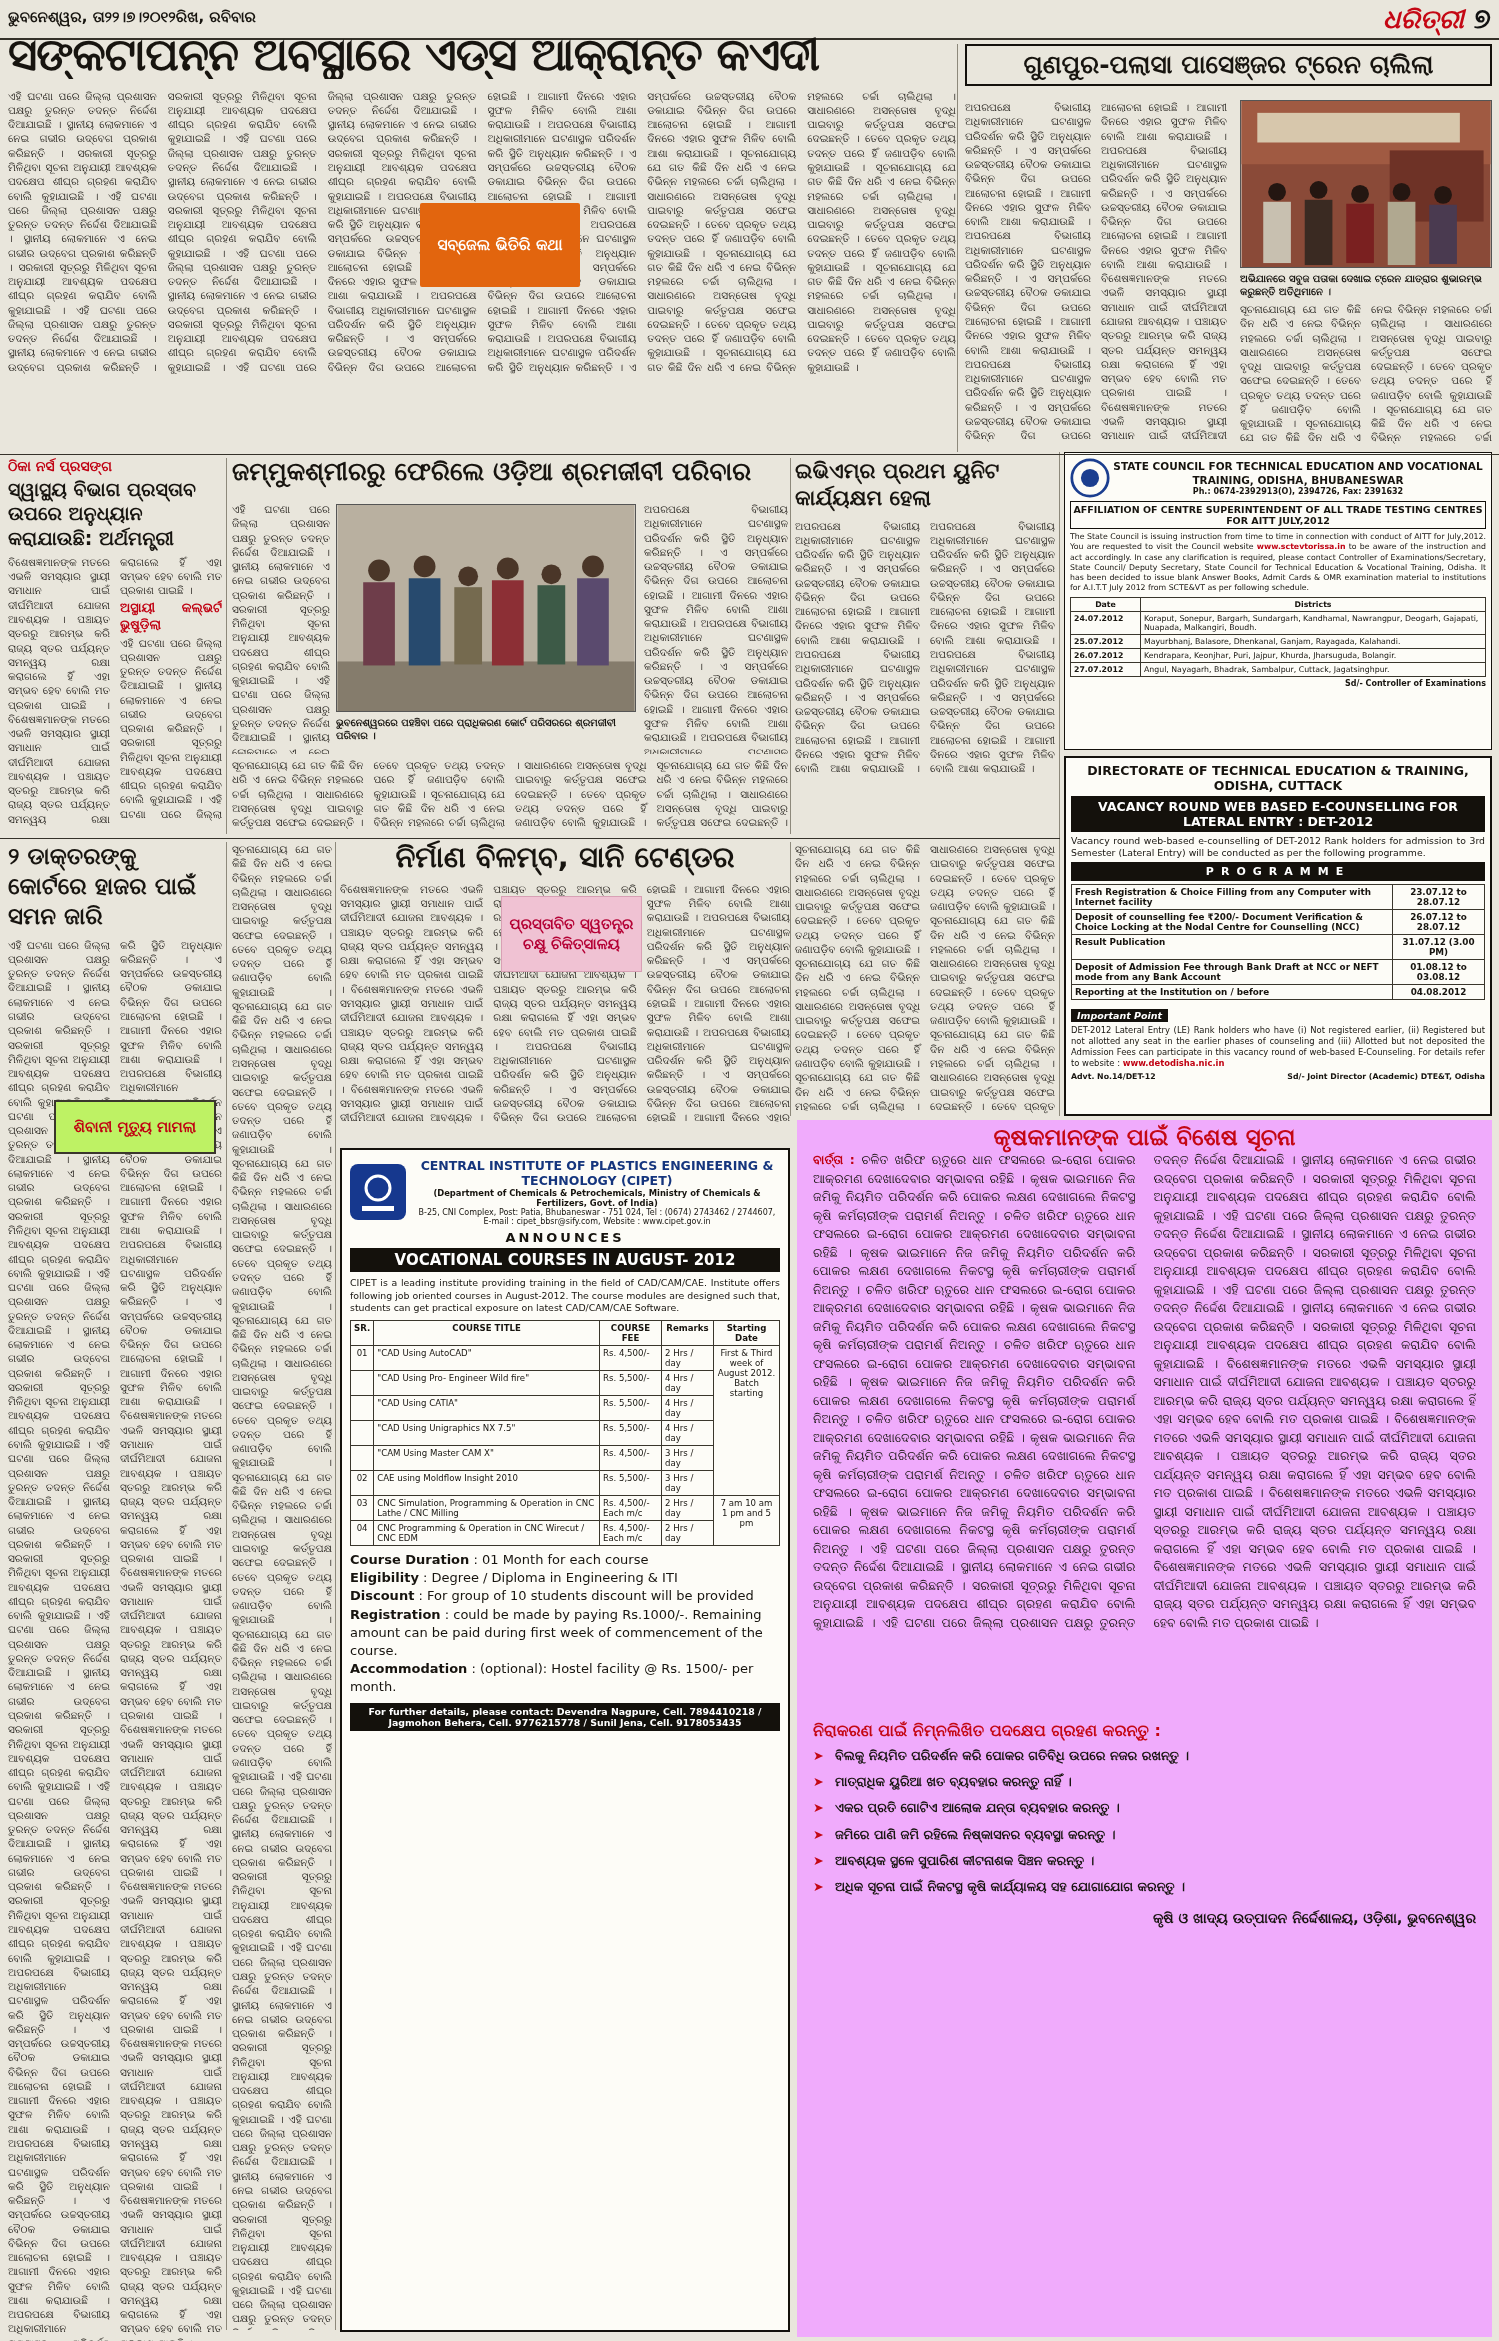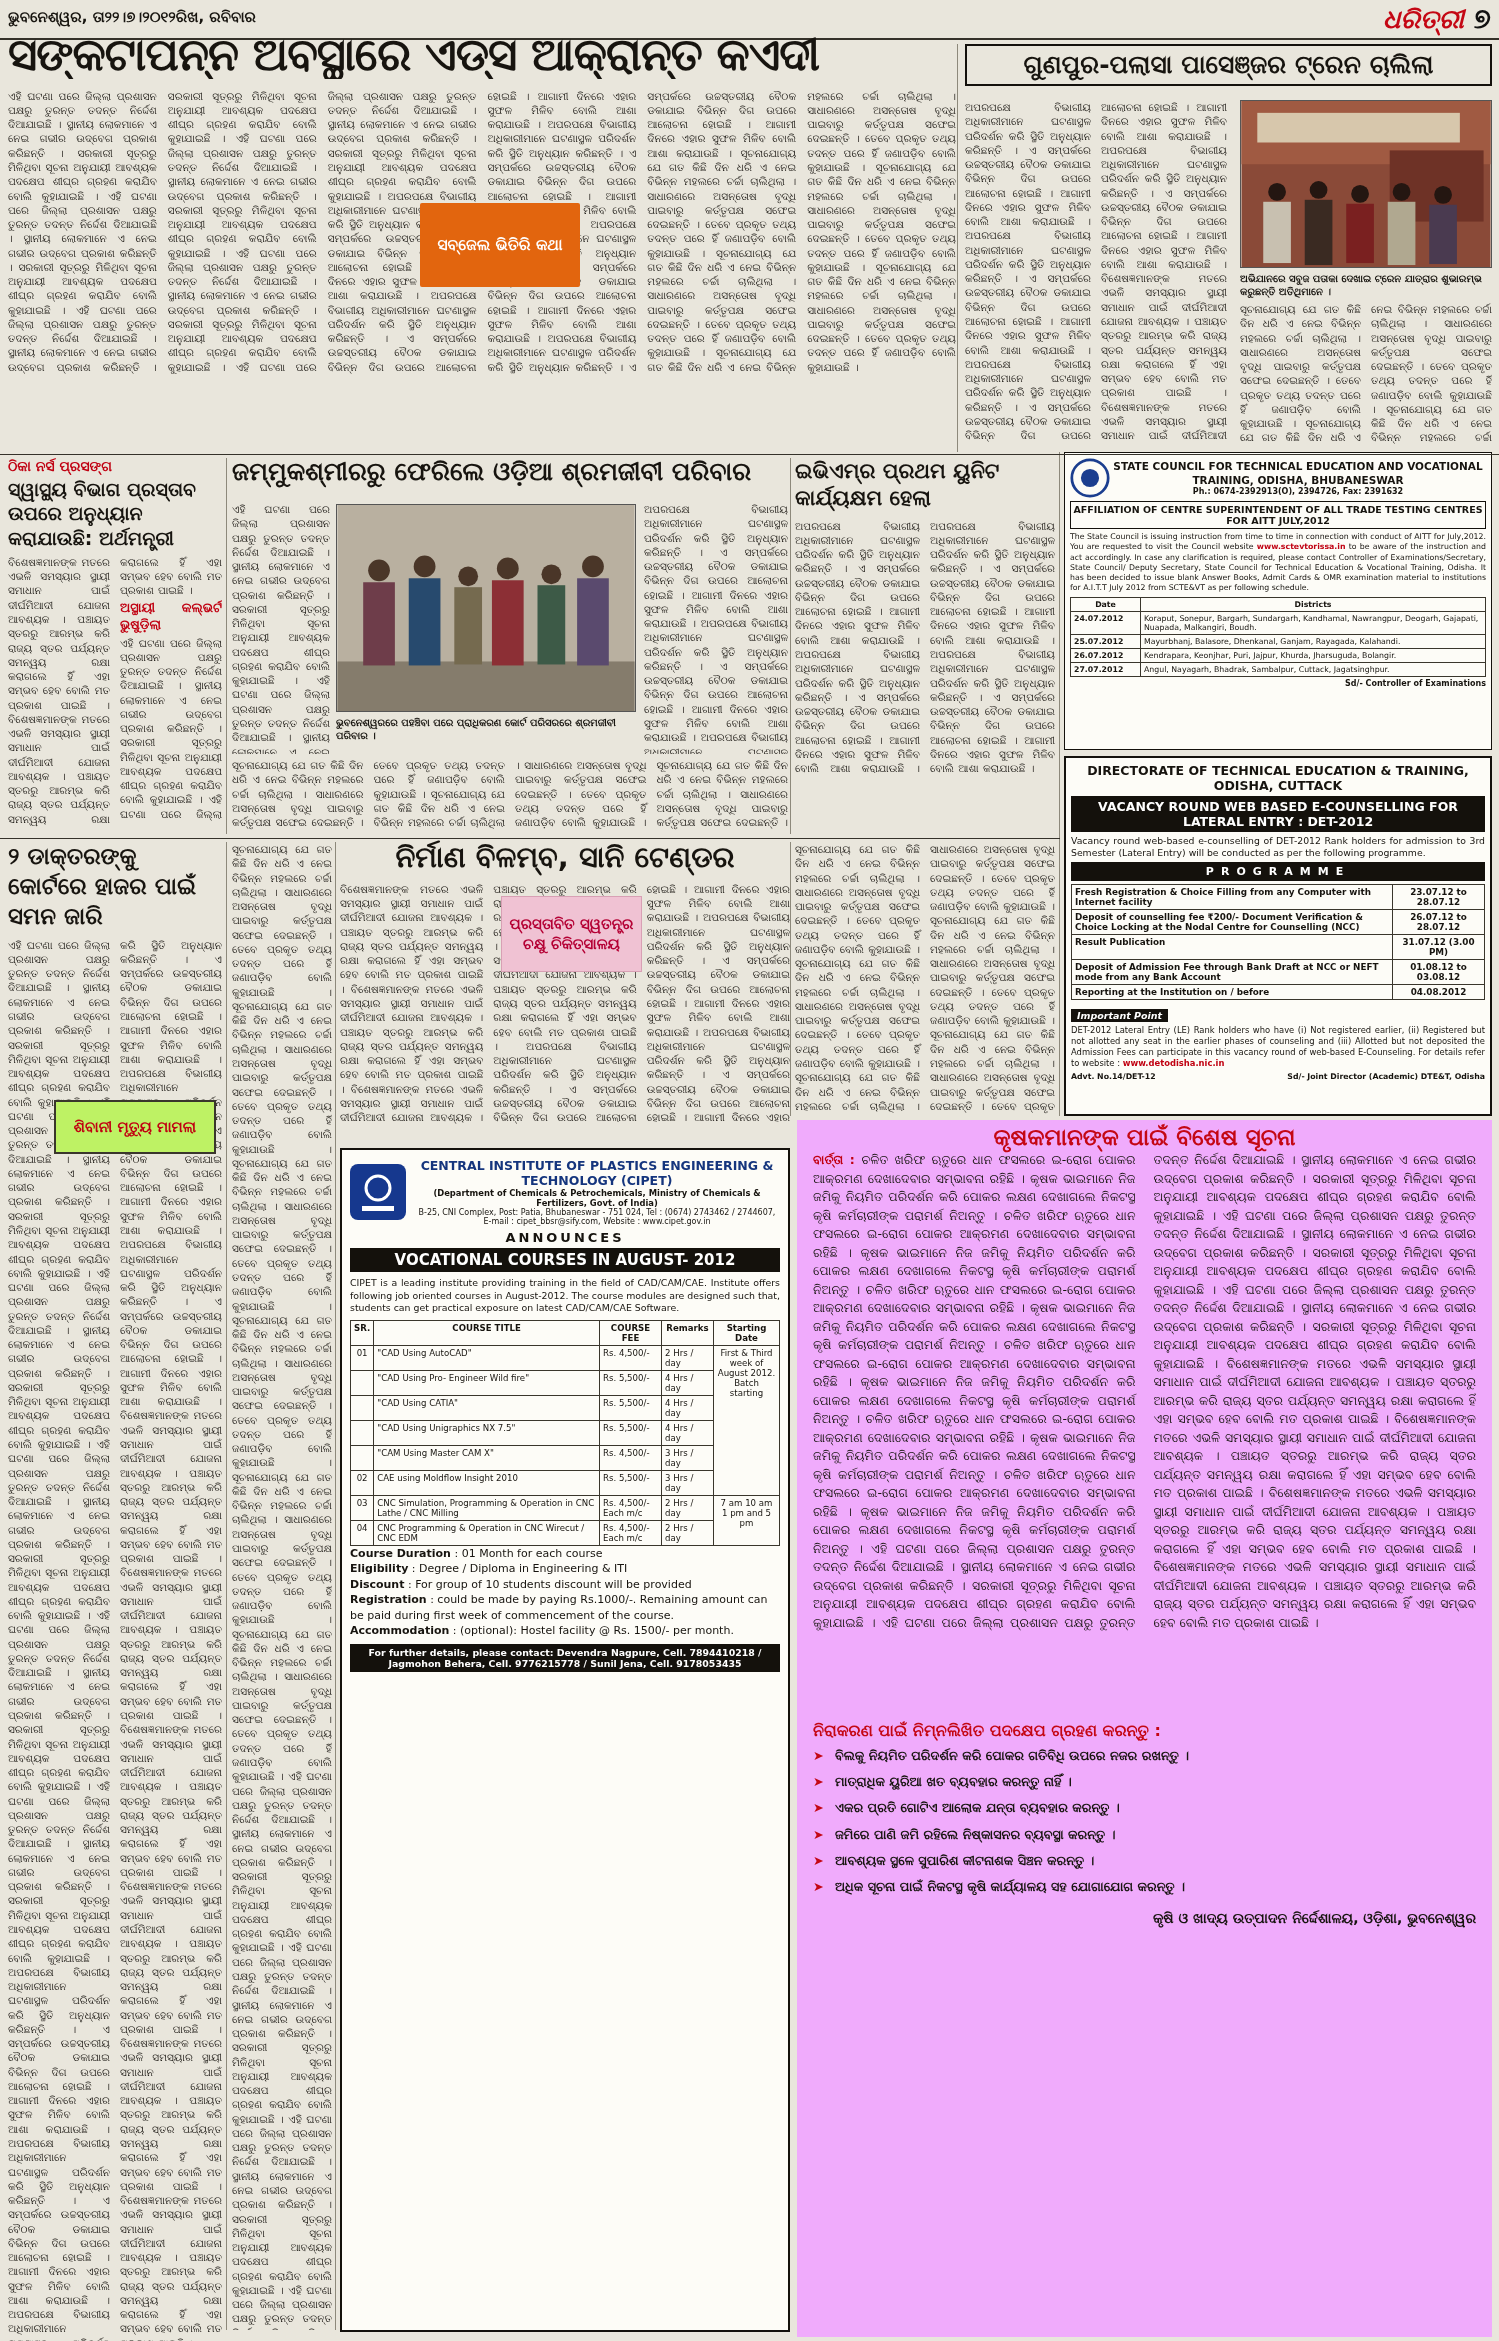--- a/index.html
+++ b/index.html
@@ -58,21 +58,21 @@
 .dte-imp-label{display:inline-block;background:#14110c;color:#fff;font-style:italic;font-weight:bold;font-size:9.5px;padding:1px 6px}
 .dte-imp{font-size:8.4px;line-height:1.3;text-align:justify;margin-top:2px}
 .dte-foot{display:flex;justify-content:space-between;font-size:7.8px;font-weight:bold;margin-top:3px}
 
 .cip-name{font-size:12.5px;font-weight:bold;color:#15357d;text-align:center;line-height:1.2}
 .cip-dept{font-size:8.4px;font-weight:bold;text-align:center}
 .cip-addr{font-size:8px;text-align:center}
 .cip-ann{font-size:13px;font-weight:bold;text-align:center;letter-spacing:3px;margin:4px 0 3px}
 .cip-intro{font-size:9.4px;line-height:1.35;text-align:justify;margin:5px 0}
 .cip-table{font-size:8.6px}
-.cip-info{font-size:11px;line-height:1.4;}
+.cip-info{font-size:13px;line-height:1.4;margin-top:5px}
 .cip-info .lb{font-weight:bold}
 .cip-foot{font-size:9.4px;margin-top:6px}
 
 .yellow{position:absolute;background:#f0abfc;padding:4px 16px;overflow:hidden}
 .y-title{color:#c40714;font-size:23px;font-weight:bold;text-align:center}
 .y-sub{font-size:31px;font-weight:bold;text-align:center;color:#13204f;margin:6px 0 10px}
 .y-body{font-size:12.5px;line-height:1.48;text-align:justify;column-count:2;column-gap:18px;height:560px;overflow:hidden}
 .y-steps{color:#c40714;font-size:16px;font-weight:bold;margin:10px 0 6px}
 .y-list{list-style:none;font-size:12.8px;line-height:1.5}
 .y-list li{padding-left:22px;position:relative;margin-bottom:7px;font-weight:bold}

